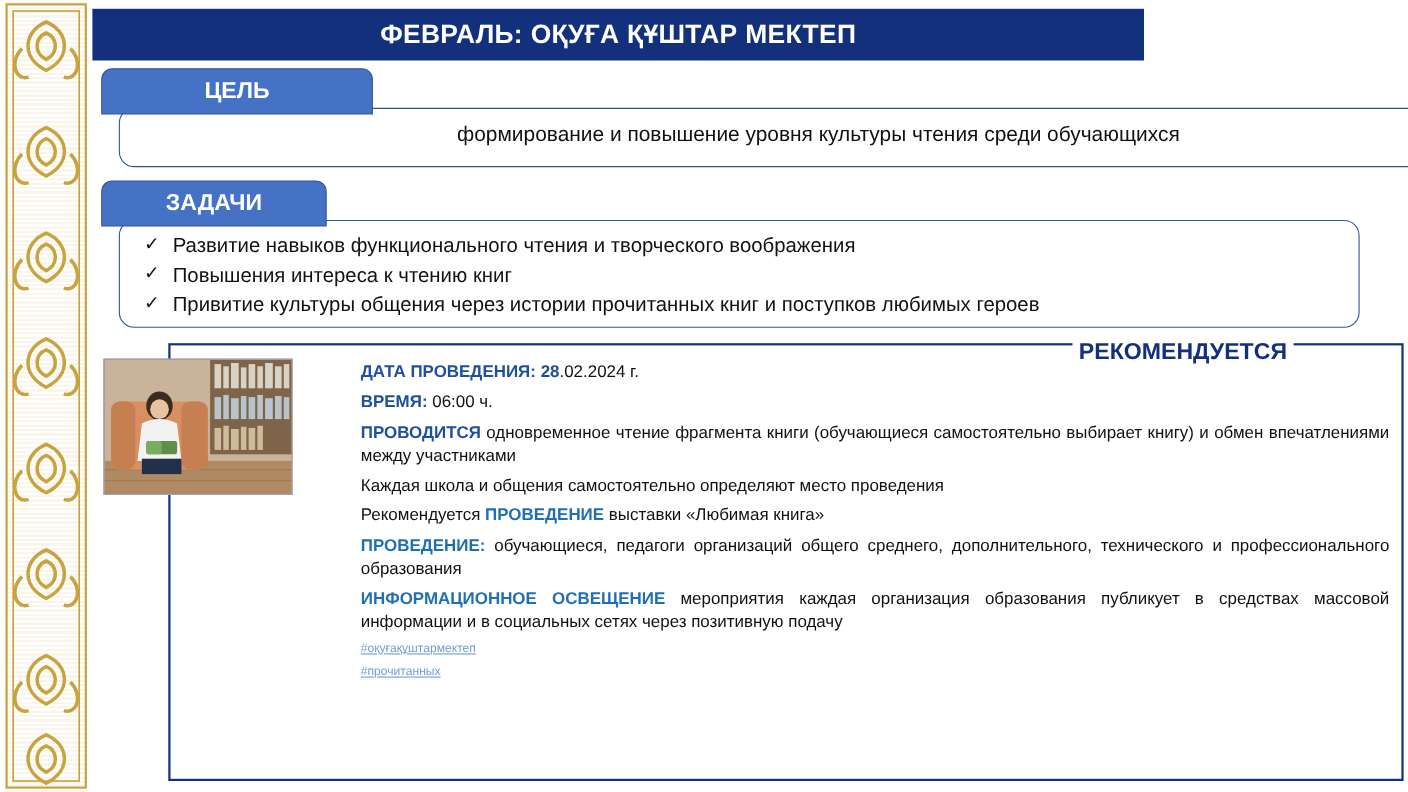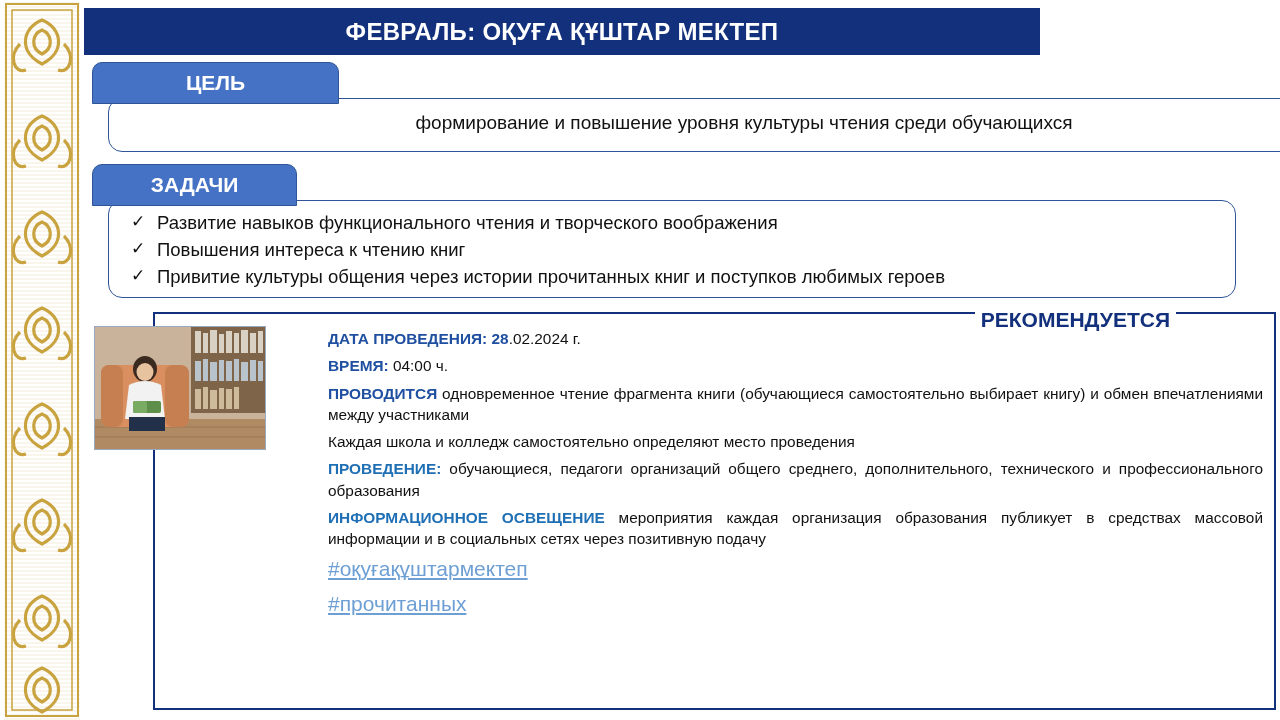--- a/index.html
+++ b/index.html
@@ -157,21 +157,21 @@
     color: #111111;
   }
   .detail-text p { margin: 0 0 6px 0; text-align: justify; }
   .lbl { color: #1f4fa0; font-weight: bold; }
   .lbl-teal { color: #1f6fb5; font-weight: bold; }
   .tight { margin-bottom: 2px; }
   .hashtag {
     color: #6d9fd4;
     text-decoration: underline;
     margin: 0 0 2px 0;
-    font-size: 21px;
+    font-size: 11px;
   }
   .gap-top { margin-top: 10px; }
 </style>
 </head>
 <body>
 
 <div id="slide">
 
   <div class="ornament-strip">
     <div class="ornament-inner"></div>
@@ -323,31 +323,36 @@
   <div id="detail-box">
     <div class="detail-text">
 
       <p class="tight">
         <span class="lbl">ДАТА ПРОВЕДЕНИЯ:</span>
         <span class="lbl">28</span><span>.02.2024 г.</span>
       </p>
 
       <p>
         <span class="lbl">ВРЕМЯ:</span>
-        <span>04:00 ч.</span>
+        <span>06:00 ч.</span>
       </p>
 
 
       <p class="tight">
         <span class="lbl">ПРОВОДИТСЯ</span>
         <span>одновременное чтение фрагмента книги (обучающиеся самостоятельно выбирает книгу) и обмен впечатлениями между участниками</span>
       </p>
 
-      <p class="tight">Каждая школа  и колледж самостоятельно определяют место проведения</p>
-
+      <p class="tight">Каждая школа  и общения самостоятельно определяют место проведения</p>
+
+      <p>
+        <span>Рекомендуется</span>
+        <span class="lbl-teal">ПРОВЕДЕНИЕ</span>
+        <span>выставки «Любимая книга»</span>
+      </p>
 
       <p class="gap-top">
         <span class="lbl-teal">ПРОВЕДЕНИЕ:</span>
         <span>обучающиеся, педагоги организаций общего среднего, дополнительного, технического и профессионального образования</span>
       </p>
 
       <p class="gap-top">
         <span class="lbl-teal">ИНФОРМАЦИОННОЕ ОСВЕЩЕНИЕ</span>
         <span>мероприятия каждая организация образования публикует в средствах массовой информации и в социальных сетях через позитивную подачу</span>
       </p>

